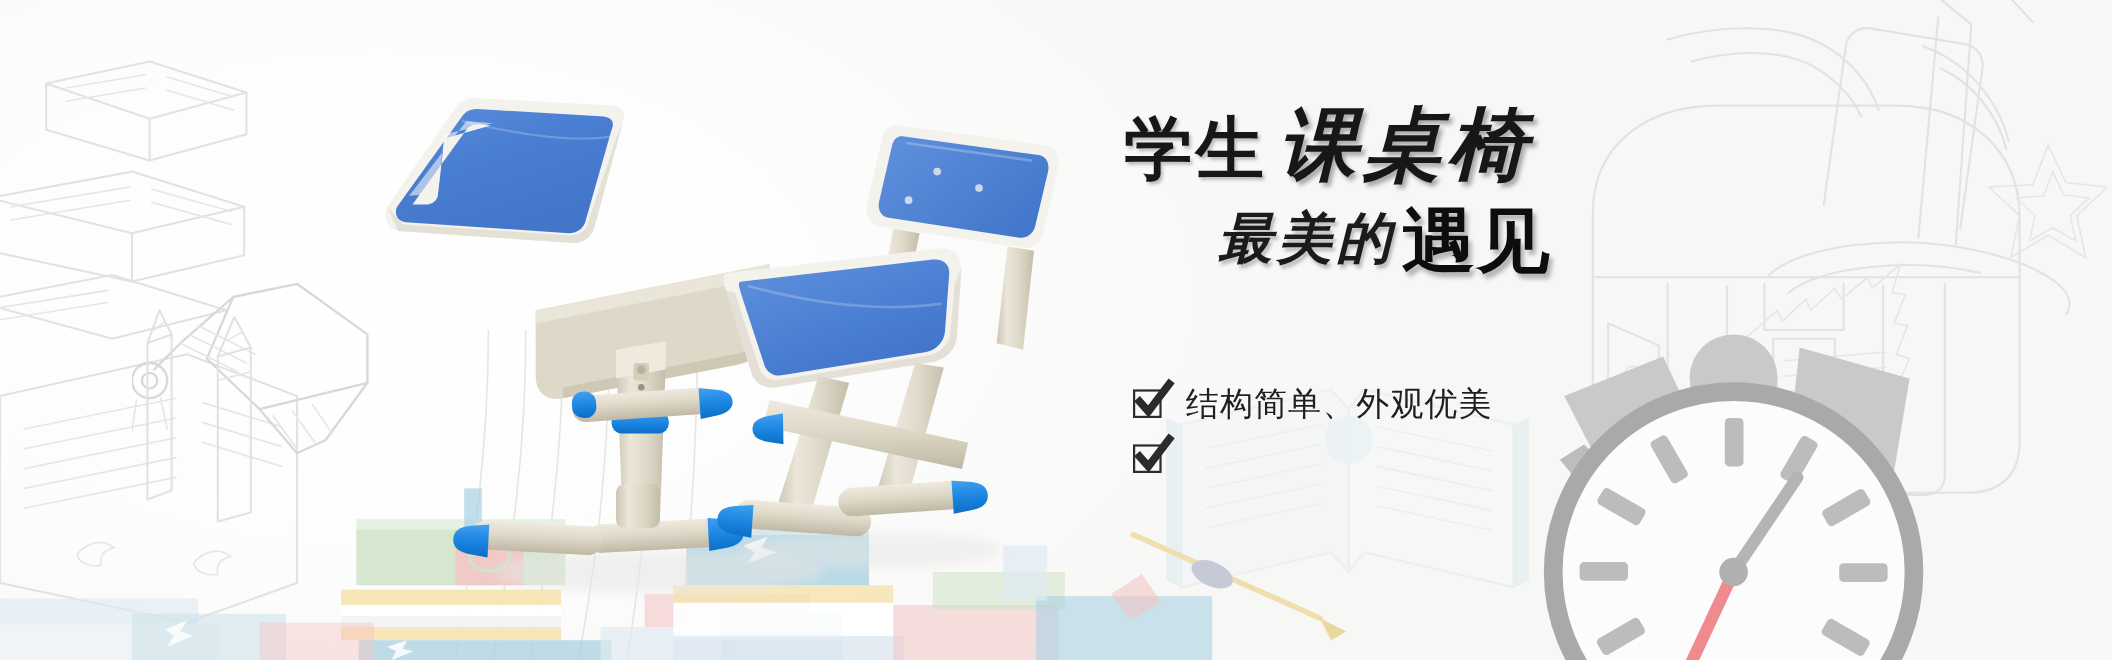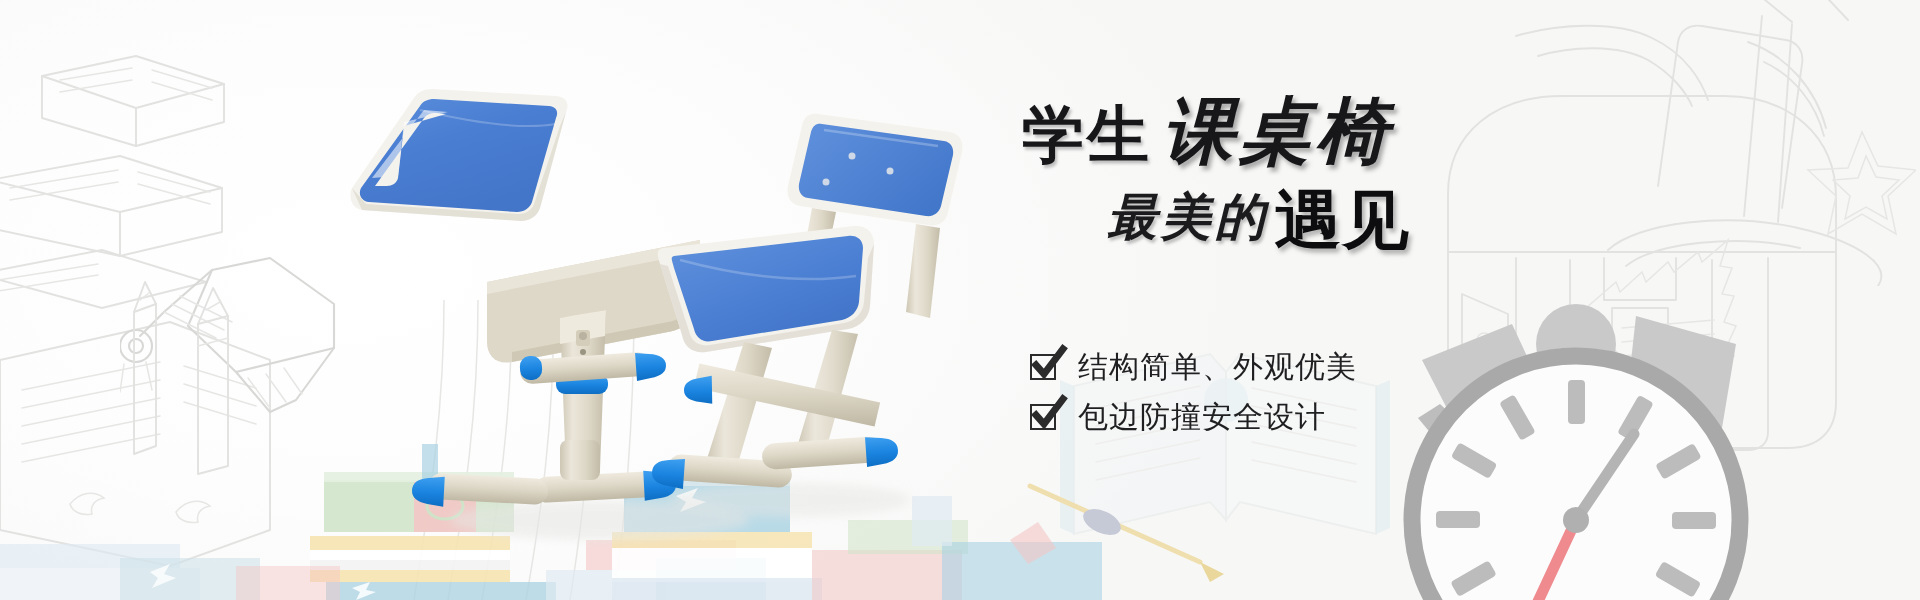--- a/index.html
+++ b/index.html
@@ -440,18 +440,17 @@
         </span>
         <span class="bullet-text">结构简单、外观优美</span>
       </div>
       <div class="bullet">
         <span class="chk">
           <span class="box"></span>
           <svg viewBox="0 0 38 38">
               <path d="M7 19 L15 28 L34 3" fill="none" stroke="#2b2b2b" stroke-width="7" stroke-linecap="square" stroke-linejoin="miter"></path>
             </svg>
         </span>
-        <span class="bullet-text">包边防撞安全设计</span>
       </div>
     </div>
   </div>
 
 </div>
 
 </body></html>

